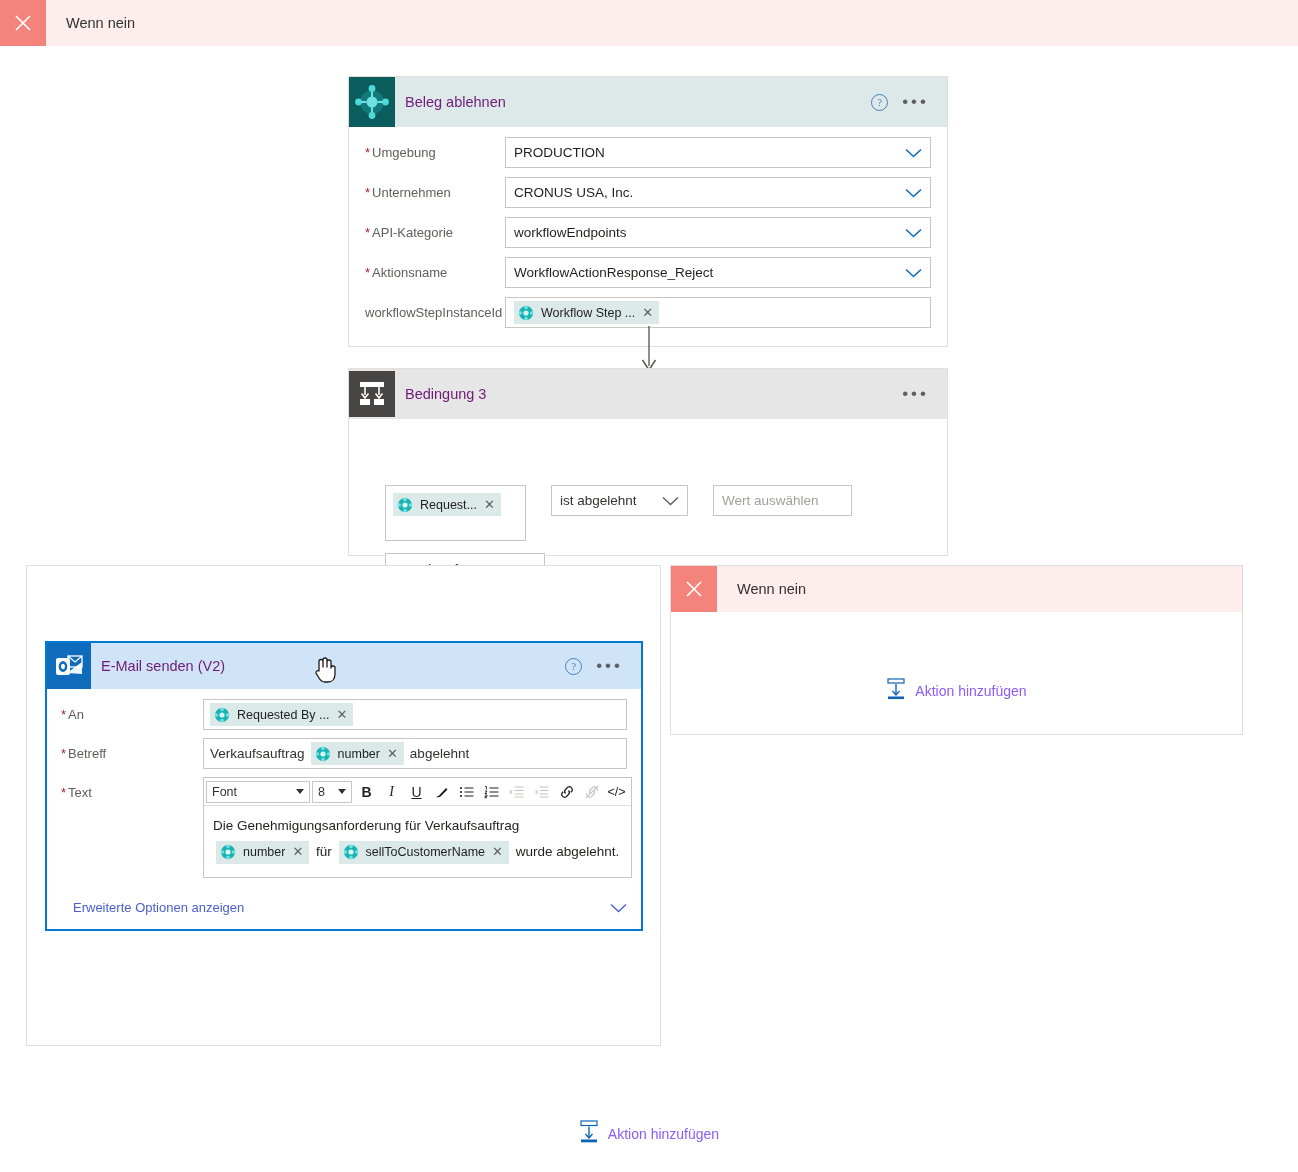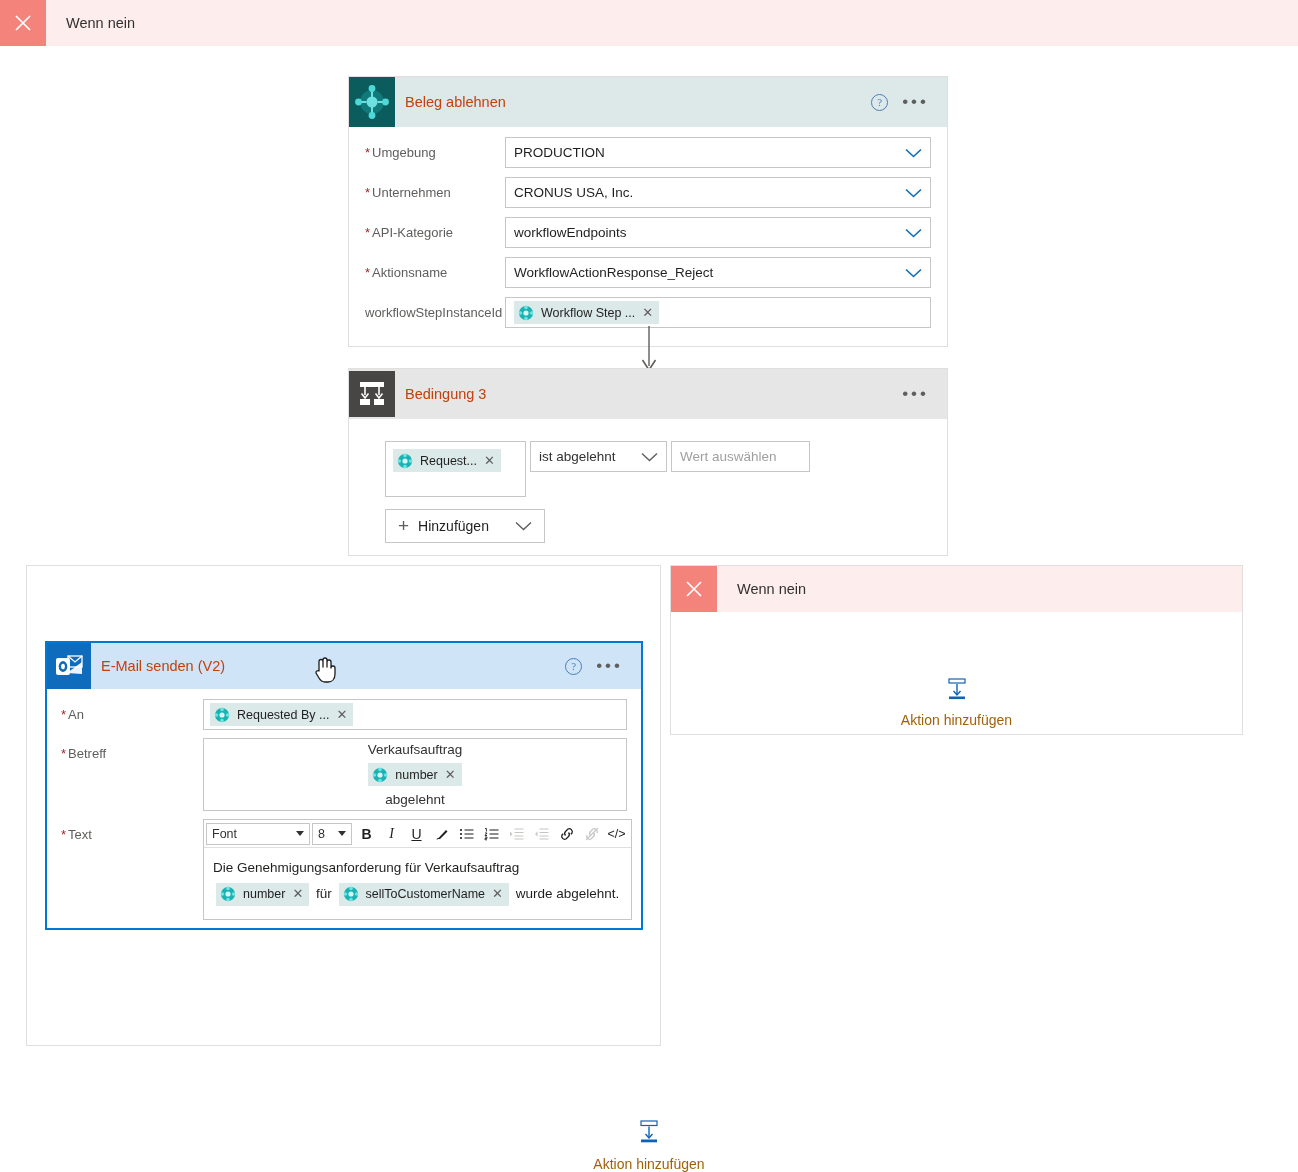--- a/index.html
+++ b/index.html
@@ -61,21 +61,21 @@
     width: 46px;
     height: 50px;
     flex: 0 0 46px;
     display: flex;
     align-items: center;
     justify-content: center;
   }
   .card-head .title {
     padding-left: 10px;
     font-size: 14.5px;
-    color: #c2410c;
+    color: #701a75;
     flex: 1;
   }
   .head-actions {
     display: flex;
     align-items: center;
     gap: 14px;
     padding-right: 18px;
   }
   .help-ico {
     width: 17px; height: 17px;
@@ -158,21 +158,21 @@
     top: 326px;
     width: 16px;
     height: 48px;
   }
 
   
   #card-cond { left: 348px; top: 368px; width: 600px; height: 188px; }
   #card-cond .card-head { background: #e6e6e6; }
   #card-cond .cond-body { padding: 22px 0 0 36px; }
 
-  .cond-row { display: flex; align-items: flex-start; gap: 4px; }
+  .cond-row { display: flex; align-items: flex-start; gap: 25px; margin-top: 44px; }
   .cond-left {
     width: 141px;
     height: 56px;
     border: 1px solid #c8c6c4;
     background: #fff;
     padding: 7px 0 0 7px;
   }
   .cond-op {
     width: 137px; height: 31px;
     border: 1px solid #c8c6c4;
@@ -242,21 +242,21 @@
   .email-ctrl {
     flex: 1;
     border: 1px solid #c8c6c4;
     background: #fff;
     min-height: 30px;
     display: flex;
     align-items: center;
     padding: 3px 6px;
     font-size: 13.5px;
   }
-  .subject-ctrl { gap: 6px; flex-direction: column; }
+  .subject-ctrl { gap: 6px; }
 
   
   .rte { flex: 1; border: 1px solid #c8c6c4; background: #fff; }
   .rte-toolbar {
     display: flex;
     align-items: center;
     height: 28px;
     border-bottom: 1px solid #e1dfdd;
     padding: 0 2px;
   }
@@ -300,24 +300,23 @@
     align-items: center;
     gap: 8px;
     cursor: pointer;
   }
 
   
   .add-action {
     display: inline-flex;
     align-items: center;
     gap: 9px;
-    color: #a16207;
+    color: #8b5cf6;
     font-size: 14px;
     cursor: pointer;
-    flex-direction: column;
   }
   .aa-wrap { position: absolute; display: flex; justify-content: center; }
 
   
   .cursor { position: absolute; left: 311px; top: 652px; pointer-events: none; }
 </style>
 </head>
 <body>
 
 <div id="top-strip" class="branch-bar bar-no">
@@ -657,20 +656,28 @@
                   </svg>
                 </span>
               <span>sellToCustomerName</span>
               <span class="tx">✕</span>
             </span>
             <span>wurde abgelehnt.</span>
           </div>
         </div>
       </div>
 
+      <div class="adv-link">
+        <span>Erweiterte Optionen anzeigen</span>
+        <span class="chev">
+            <svg width="17" height="10" viewBox="0 0 17 10">
+              <path d="M1 1.5 L8.5 8.5 L16 1.5" stroke="#4a5fce" stroke-width="1.3" fill="none"></path>
+            </svg>
+          </span>
+      </div>
 
     </div>
   </div>
 
 </div>
 
 <div id="branch-no">
   <div class="branch-bar bar-no">
     <div class="glyph">
       <svg width="22" height="22" viewBox="0 0 22 22">

